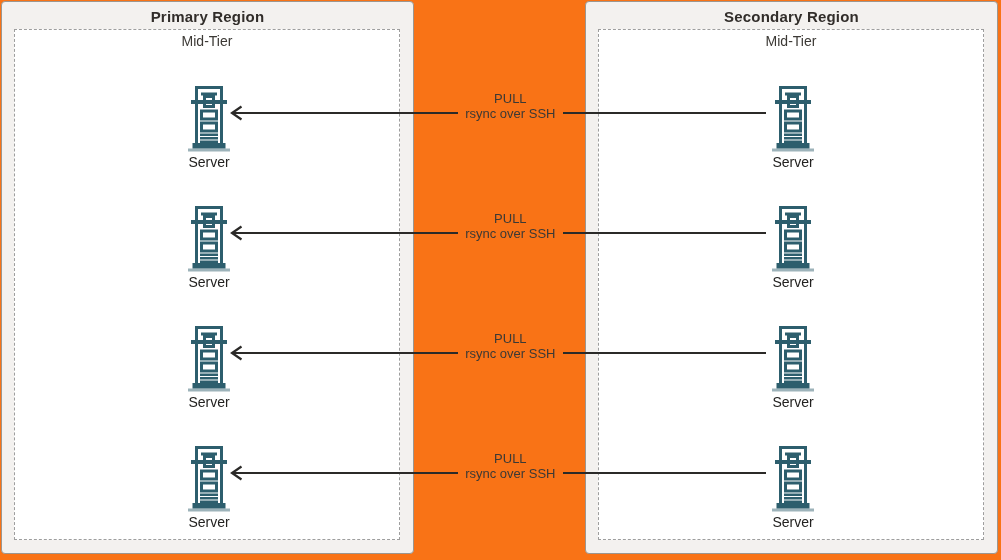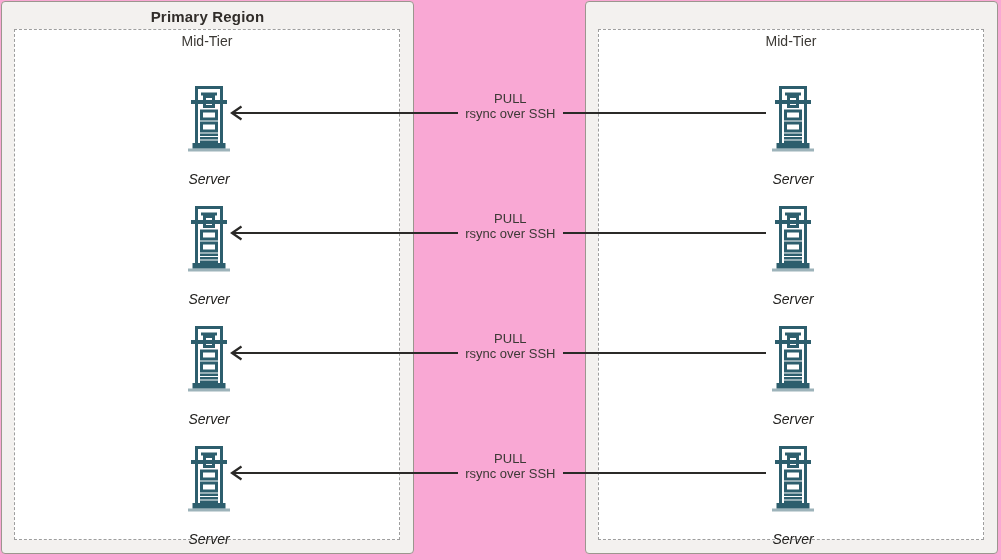--- a/index.html
+++ b/index.html
@@ -1,17 +1,17 @@
 <!DOCTYPE html>
 <html style="--server_icon: #2d5e6d; --server_icon_base: #9db3ba; --region_fill: #f3f1ef; --region_border: #9c968f; --inner_border: #9e9e9e; --arrow: #2b2a28; --title_text: #312d2a; --body_text: #3c3935;"><head>
 <meta charset="utf-8">
 <style>
   html,body{margin:0;padding:0;background:#fff;}
   #stage{
-    position:relative;width:1001px;height:560px;background:#f9a8d4;overflow:hidden;
+    position:relative;width:1001px;height:560px;background:#f97316;overflow:hidden;
     font-family:"Liberation Sans", sans-serif;
   }
   .region{
     position:absolute;top:1px;height:553px;width:413px;
     background:var(--region_fill);border:1px solid var(--region_border);
     border-radius:4px;box-sizing:border-box;
   }
   .region-title{
     margin-top:6px;text-align:center;font-size:15px;font-weight:bold;
     color:var(--title_text);letter-spacing:.2px;
@@ -20,21 +20,21 @@
     position:absolute;left:12px;top:27px;width:386px;height:511px;
     background:#fff;border:1px dashed var(--inner_border);box-sizing:border-box;
   }
   .midtier-title{
     padding-top:3px;text-align:center;font-size:14px;color:var(--body_text);
   }
   .server{
     position:absolute;left:177px;width:60px;text-align:center;
   }
   .server-svg{display:block;margin:0 auto;width:46px;height:66px;}
-  .server-label{margin-top:19px;font-size:14px;color:#232220;font-style:italic;}
+  .server-label{margin-top:2px;font-size:14px;color:#232220;}
   .arrow{
     position:absolute;left:230px;width:536px;height:16px;
     display:flex;align-items:center;z-index:3;justify-content:space-between;
   }
   .head{flex:0 0 auto;width:13px;height:16px;position:relative;z-index:2;}
   .head polyline{fill:none;stroke:var(--arrow);stroke-width:2.2;}
   .line{height:2px;background:var(--arrow);flex-basis:0;}
   .line.l{flex-grow:218;margin-left:-10px;}
   .line.r{flex-grow:197;}
   .albl{
@@ -92,20 +92,21 @@
     </div>
     <div class="server" style="top:444px">
       <svg class="server-svg" viewBox="0 0 46 66">
           <use href="#srv"></use>
         </svg>
       <div class="server-label">Server</div>
     </div>
   </div>
 
   <div class="region" style="left:585px">
+    <div class="region-title">Secondary Region</div>
     <div class="midtier">
       <div class="midtier-title">Mid-Tier</div>
     </div>
     <div class="server" style="top:84px">
       <svg class="server-svg" viewBox="0 0 46 66">
           <use href="#srv"></use>
         </svg>
       <div class="server-label">Server</div>
     </div>
     <div class="server" style="top:204px">

